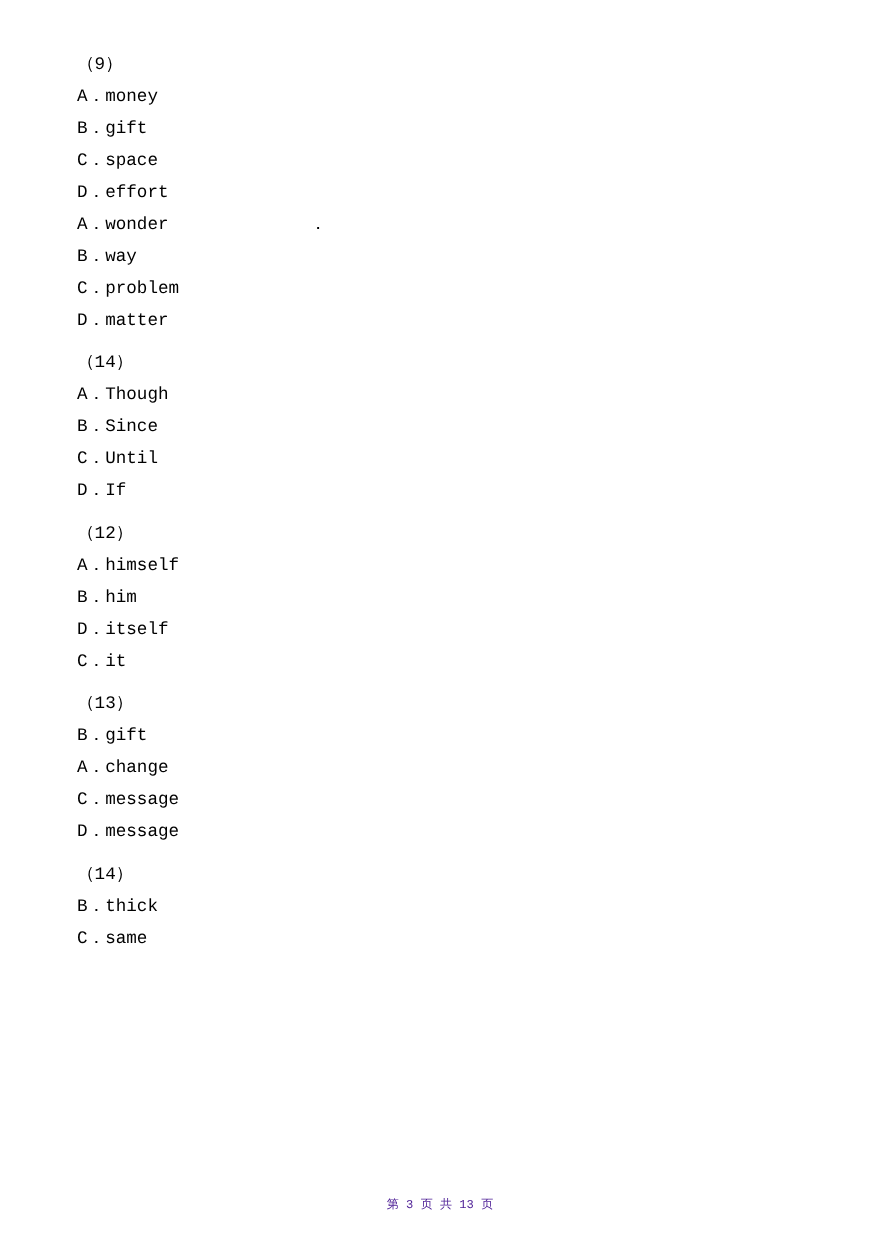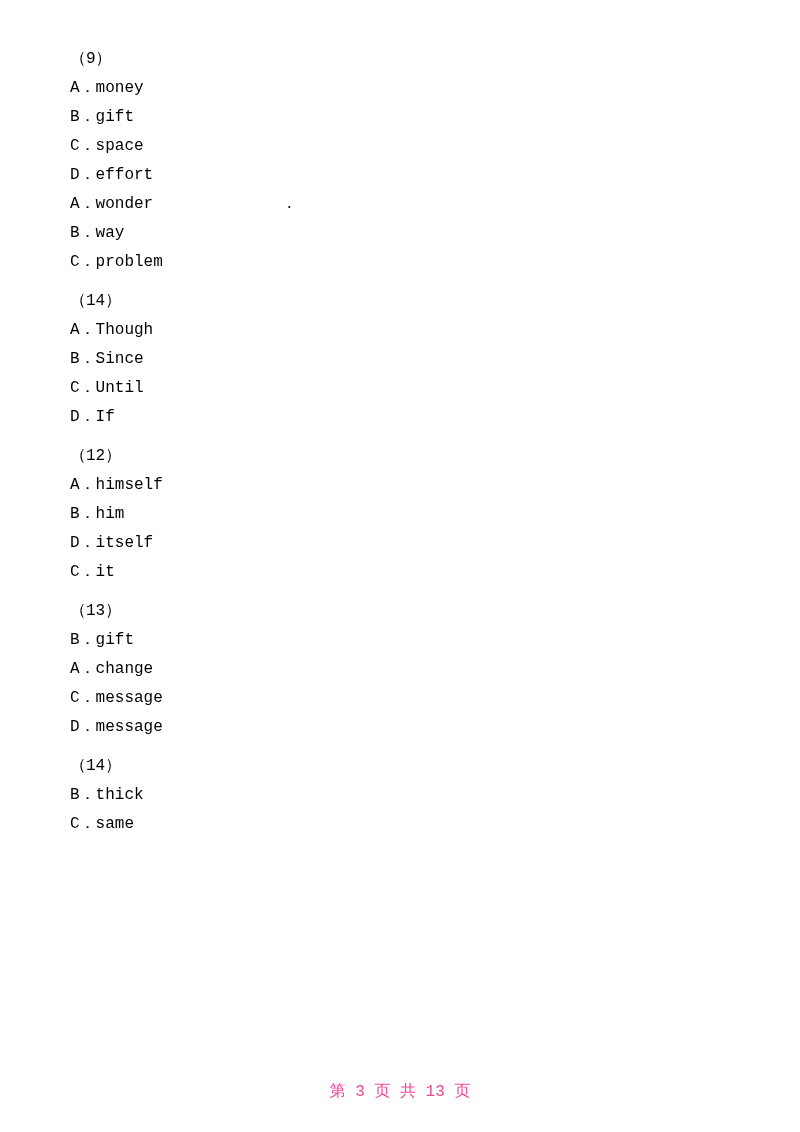--- a/index.html
+++ b/index.html
@@ -28,36 +28,37 @@
       margin: 8px 0;
       font-size: 16px;
       font-family: Liberation Mono, monospace;
     }
     .page-footer {
       position: absolute;
       bottom: 30px;
       left: 0;
       right: 0;
       text-align: center;
-      font-size: 16px;
-      color: #ec4899;
+      font-size: 11px;
+      color: #4c1d95;
     }
   </style>
 </head>
 <body>
 
 <div class="content">
 <div class="question-number">（9）</div>
     <div class="option">A．money</div>
     <div class="option">B．gift</div>
     <div class="option">C．space</div>
     <div class="option">D．effort</div>
     <div class="option">A．wonder　　　　　　　　．</div>
     <div class="option">B．way</div>
     <div class="option">C．problem</div>
+    <div class="option">D．matter</div>
     <div class="question-number">（14）</div>
     <div class="option">A．Though</div>
     <div class="option">B．Since</div>
     <div class="option">C．Until</div>
     <div class="option">D．If</div>
     <div class="question-number">（12）</div>
     <div class="option">A．himself</div>
     <div class="option">B．him</div>
     <div class="option">D．itself</div>
     <div class="option">C．it</div>

